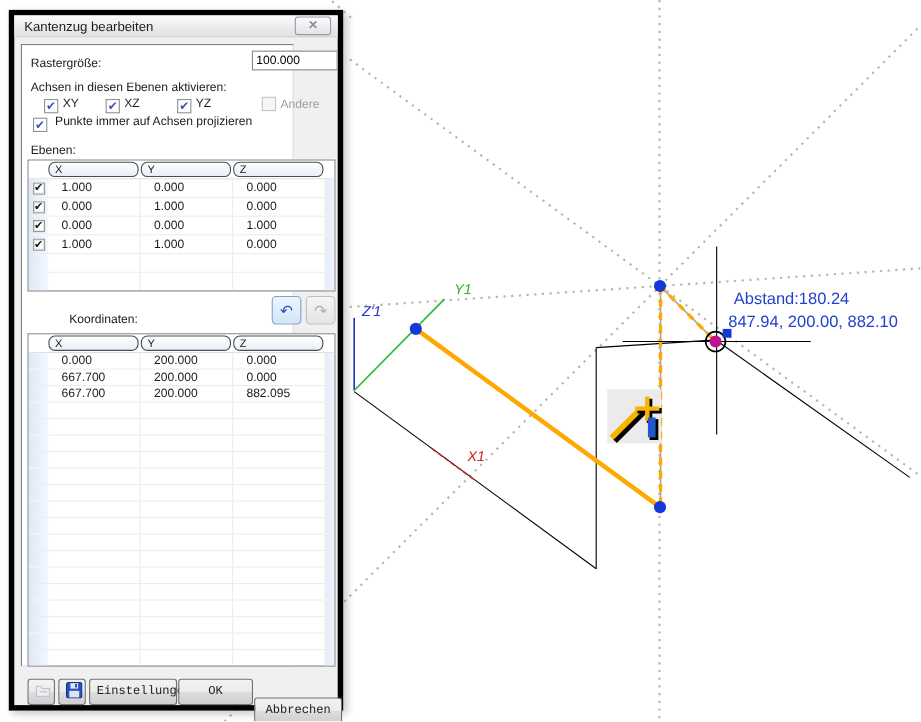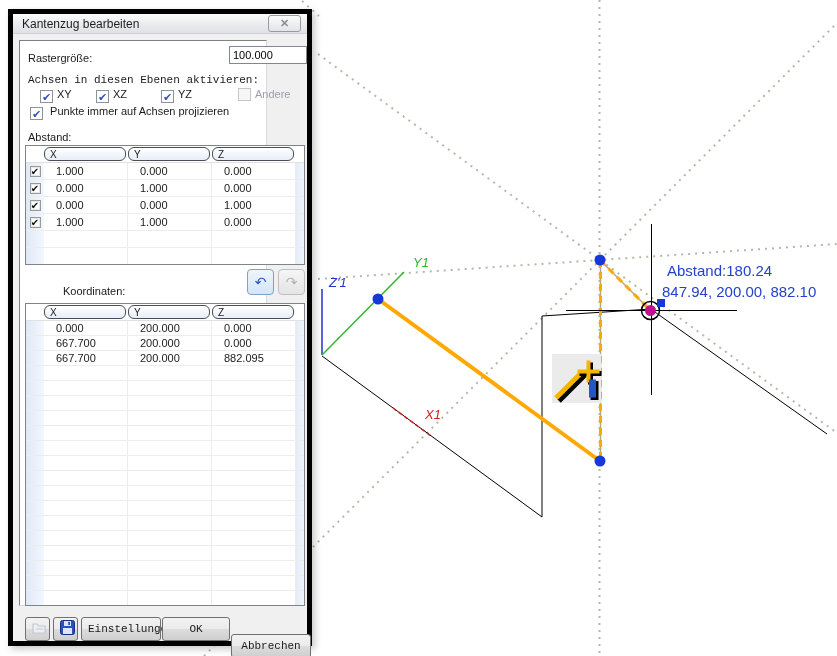--- a/index.html
+++ b/index.html
@@ -144,34 +144,34 @@
       <span class="title">Kantenzug bearbeiten</span>
       <div class="closebtn">
         <span>✕</span>
       </div>
     </div>
 
     <div class="panel">
       <span class="lbl" style="left:8px;top:11px;">Rastergröße:</span>
       <input class="rasterinput" value="100.000" style="">
 
-      <span class="lbl" style="left:8px;top:33px;font-family:Liberation Mono, monospace;">Achsen in diesen Ebenen aktivieren:</span>
+      <span class="lbl" style="left:8px;top:33px;">Achsen in diesen Ebenen aktivieren:</span>
       <div class="planes" id="planes">
           <span class="pitem"><span class="cb">✔</span><span class="txt">XY</span></span>
           <span class="pitem"><span class="cb">✔</span><span class="txt">XZ</span></span>
           <span class="pitem"><span class="cb">✔</span><span class="txt">YZ</span></span>
           <span class="pitem dis"><span class="cb dis"></span><span class="txt">Andere</span></span>
         </div>
 
       <div class="project">
         <span class="cb" id="projectCb">✔</span>
         <span>Punkte immer auf Achsen projizieren</span>
       </div>
 
-      <span class="lbl" style="left:8px;top:90px;">Abstand:</span>
+      <span class="lbl" style="left:8px;top:90px;">Ebenen:</span>
       <div class="tbl achsen" id="achsenTbl">
           <div class="hdr">
             <div class="h0"></div>
             <div class="hc">
               <div class="pill">X</div>
             </div>
             <div class="hc">
               <div class="pill">Y</div>
             </div>
             <div class="hc">

